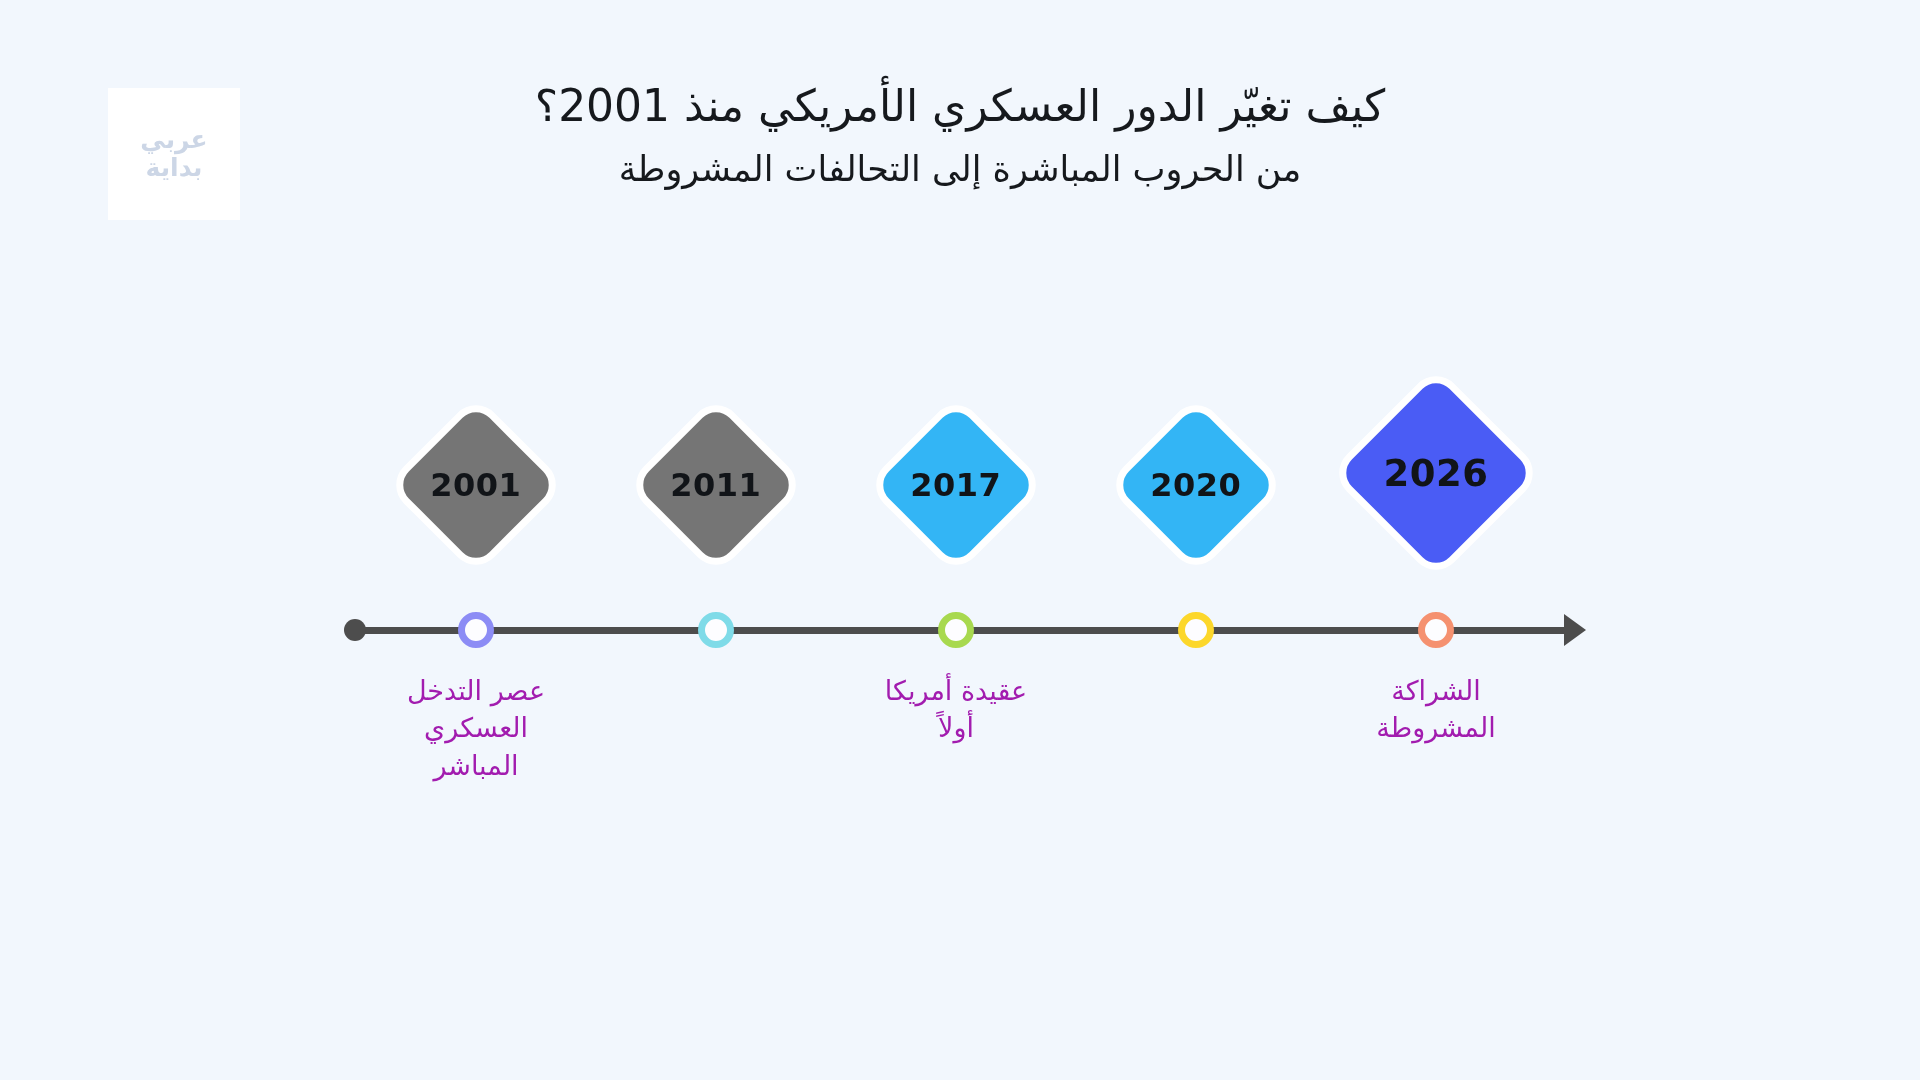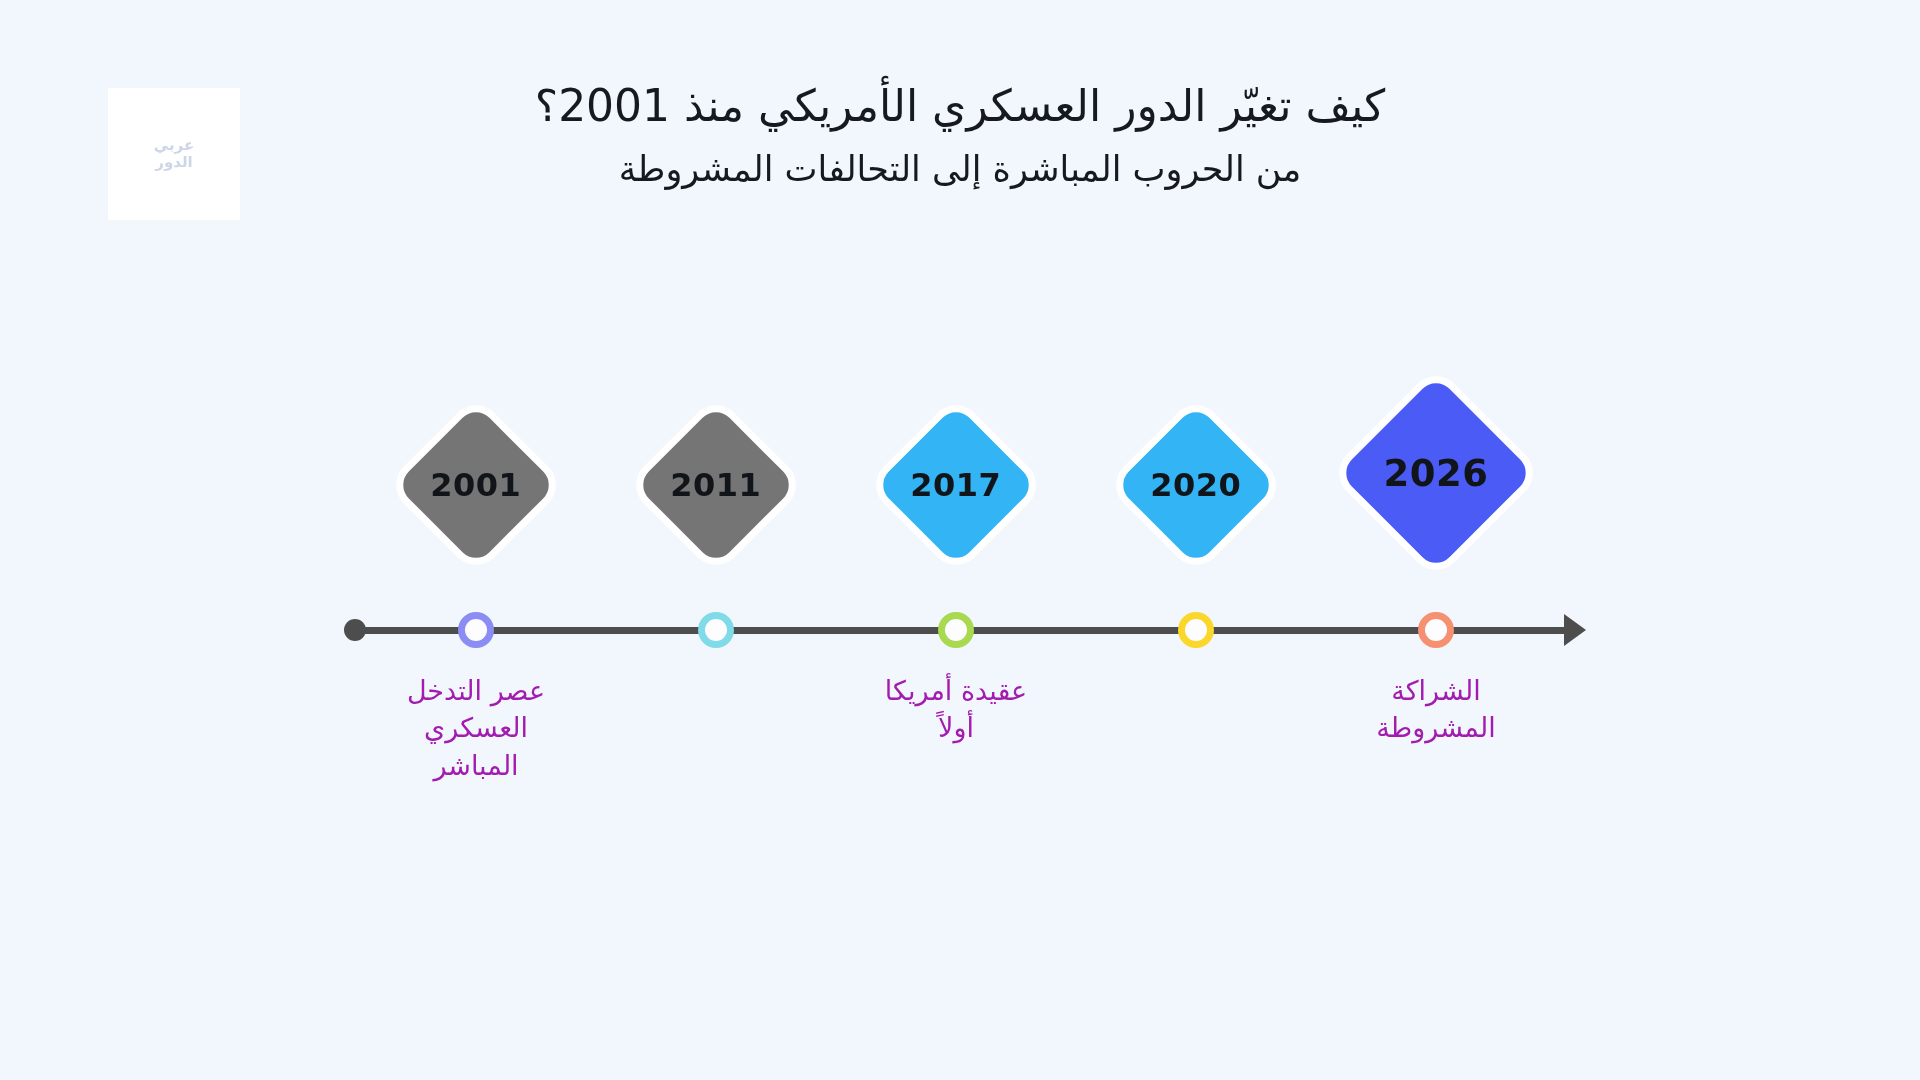--- a/index.html
+++ b/index.html
@@ -23,21 +23,21 @@
     top: 88px;
     width: 132px;
     height: 132px;
     background: #ffffff;
     display: flex;
     align-items: center;
     justify-content: center;
   }
   .logo-text {
     color: #ccd6e6;
-    font-size: 15px;
+    font-size: 25px;
     line-height: 1.12;
     font-weight: 700;
     text-align: center;
     letter-spacing: 0px;
     direction: rtl;
     user-select: none;
   }
   .logo-line1 { display: block; }
   .logo-line2 { display: block; }
 
@@ -141,21 +141,21 @@
     font-weight: 400;
     white-space: pre-line;
   }
 </style>
 </head>
 <body>
 
 <div class="logo-box">
   <div class="logo-text">
     <span class="logo-line1">عربي</span>
-    <span class="logo-line2">الدور</span>
+    <span class="logo-line2">بداية</span>
   </div>
 </div>
 
 <div class="header">
   <h1 class="page-title">كيف تغيّر الدور العسكري الأمريكي منذ 2001؟</h1>
   <h2 class="page-subtitle">من الحروب المباشرة إلى التحالفات المشروطة</h2>
 </div>
 
 <div class="stage" id="stage">
     <div class="axis-line" style="left: 352px; width: 1214px; top: 626.5px; background: rgb(77, 77, 77);"></div>

